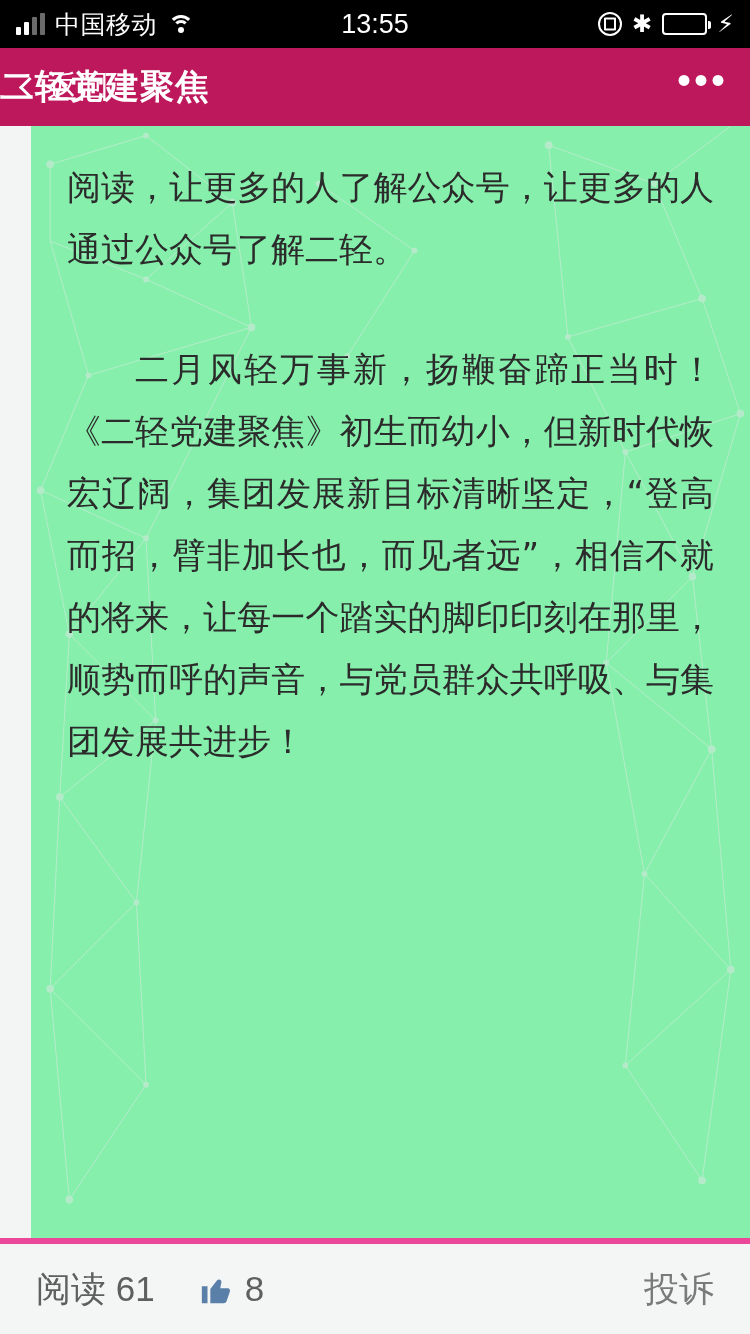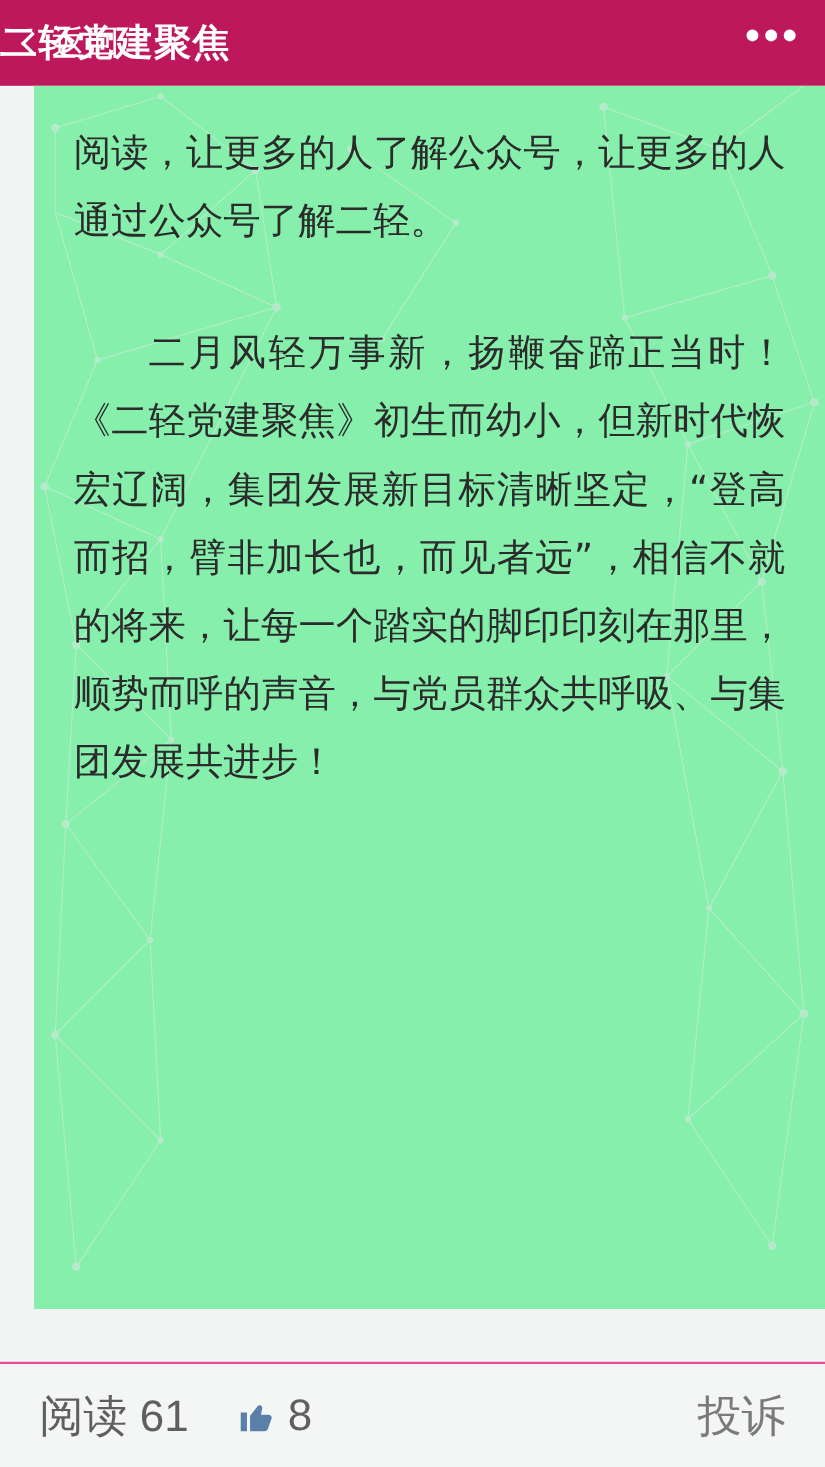--- a/index.html
+++ b/index.html
@@ -196,26 +196,26 @@
     font-family: "DejaVu Sans", "Liberation Sans", sans-serif;
   }
   .para.indent { text-indent: 68px; }
 
   
   .footer {
     position: absolute;
     left: 0; right: 0; bottom: 0;
     height: 96px;
     background: #f4f6f5;
-    border-top: 2px solid #ec4899;
+    border-top: 6px solid #ec4899;
     display: flex;
     align-items: center;
     padding: 0 36px;
     color: #6e6e6e;
-    font-size: 40px;
+    font-size: 35px;
   }
   .read-count { color: #5f5f5f; }
   .like-group {
     display: flex;
     align-items: center;
     gap: 12px;
     margin-left: 44px;
     color: #5f5f5f;
   }
   .thumb {
@@ -225,20 +225,45 @@
   .complain {
     margin-left: auto;
     color: #7a7a7a;
   }
 </style>
 </head>
 <body>
 
 <div class="phone">
 
+  <div class="status-bar">
+    <div class="status-left">
+      <span class="signal-bars">
+        <i></i>
+          <i></i>
+          <i></i>
+          <i></i>
+      </span>
+      <span class="carrier">中国移动</span>
+      <span class="wifi-icon">
+        <span class="w1"></span>
+          <span class="w2"></span>
+          <span class="w3"></span>
+      </span>
+    </div>
+    <div class="status-time">13:55</div>
+    <div class="status-right">
+      <span class="lock-icon"></span>
+      <span class="bt-icon">✱</span>
+      <span class="battery">
+        <span class="fill" style="width:100%"></span>
+      </span>
+      <span class="bolt">⚡</span>
+    </div>
+  </div>
 
   <div class="nav-bar">
     <div class="nav-back">
       <span class="chev"></span>
       <span>返回</span>
     </div>
     <div class="nav-title">二轻党建聚焦</div>
     <div class="nav-more">•••</div>
   </div>
 

